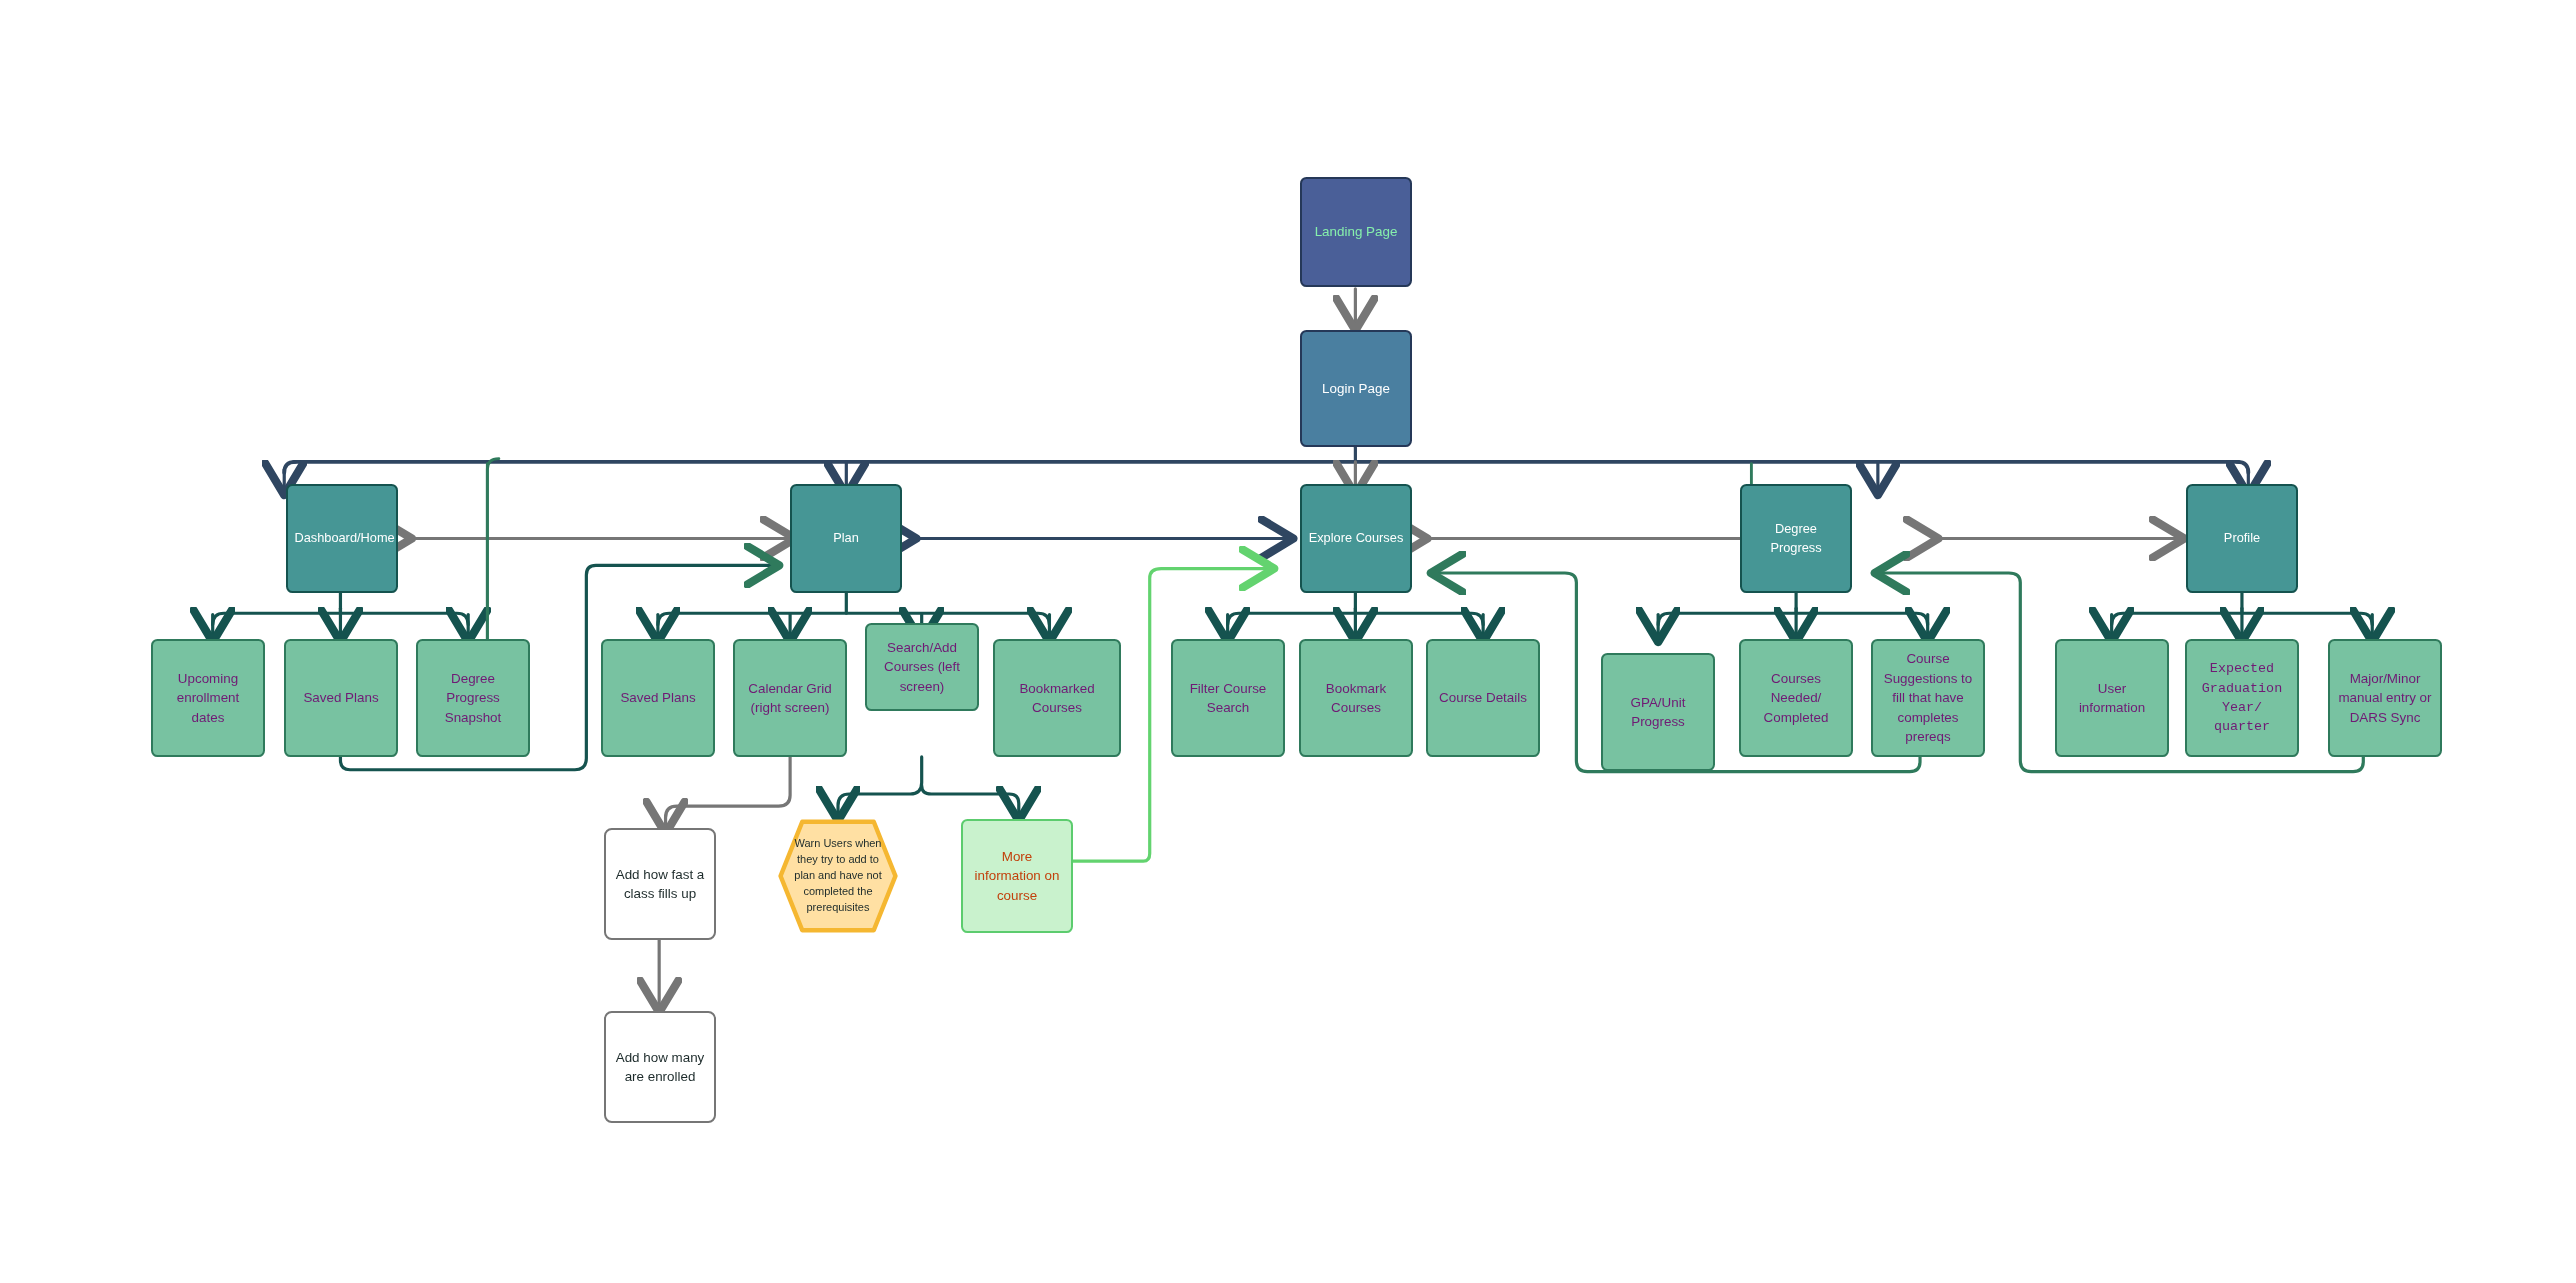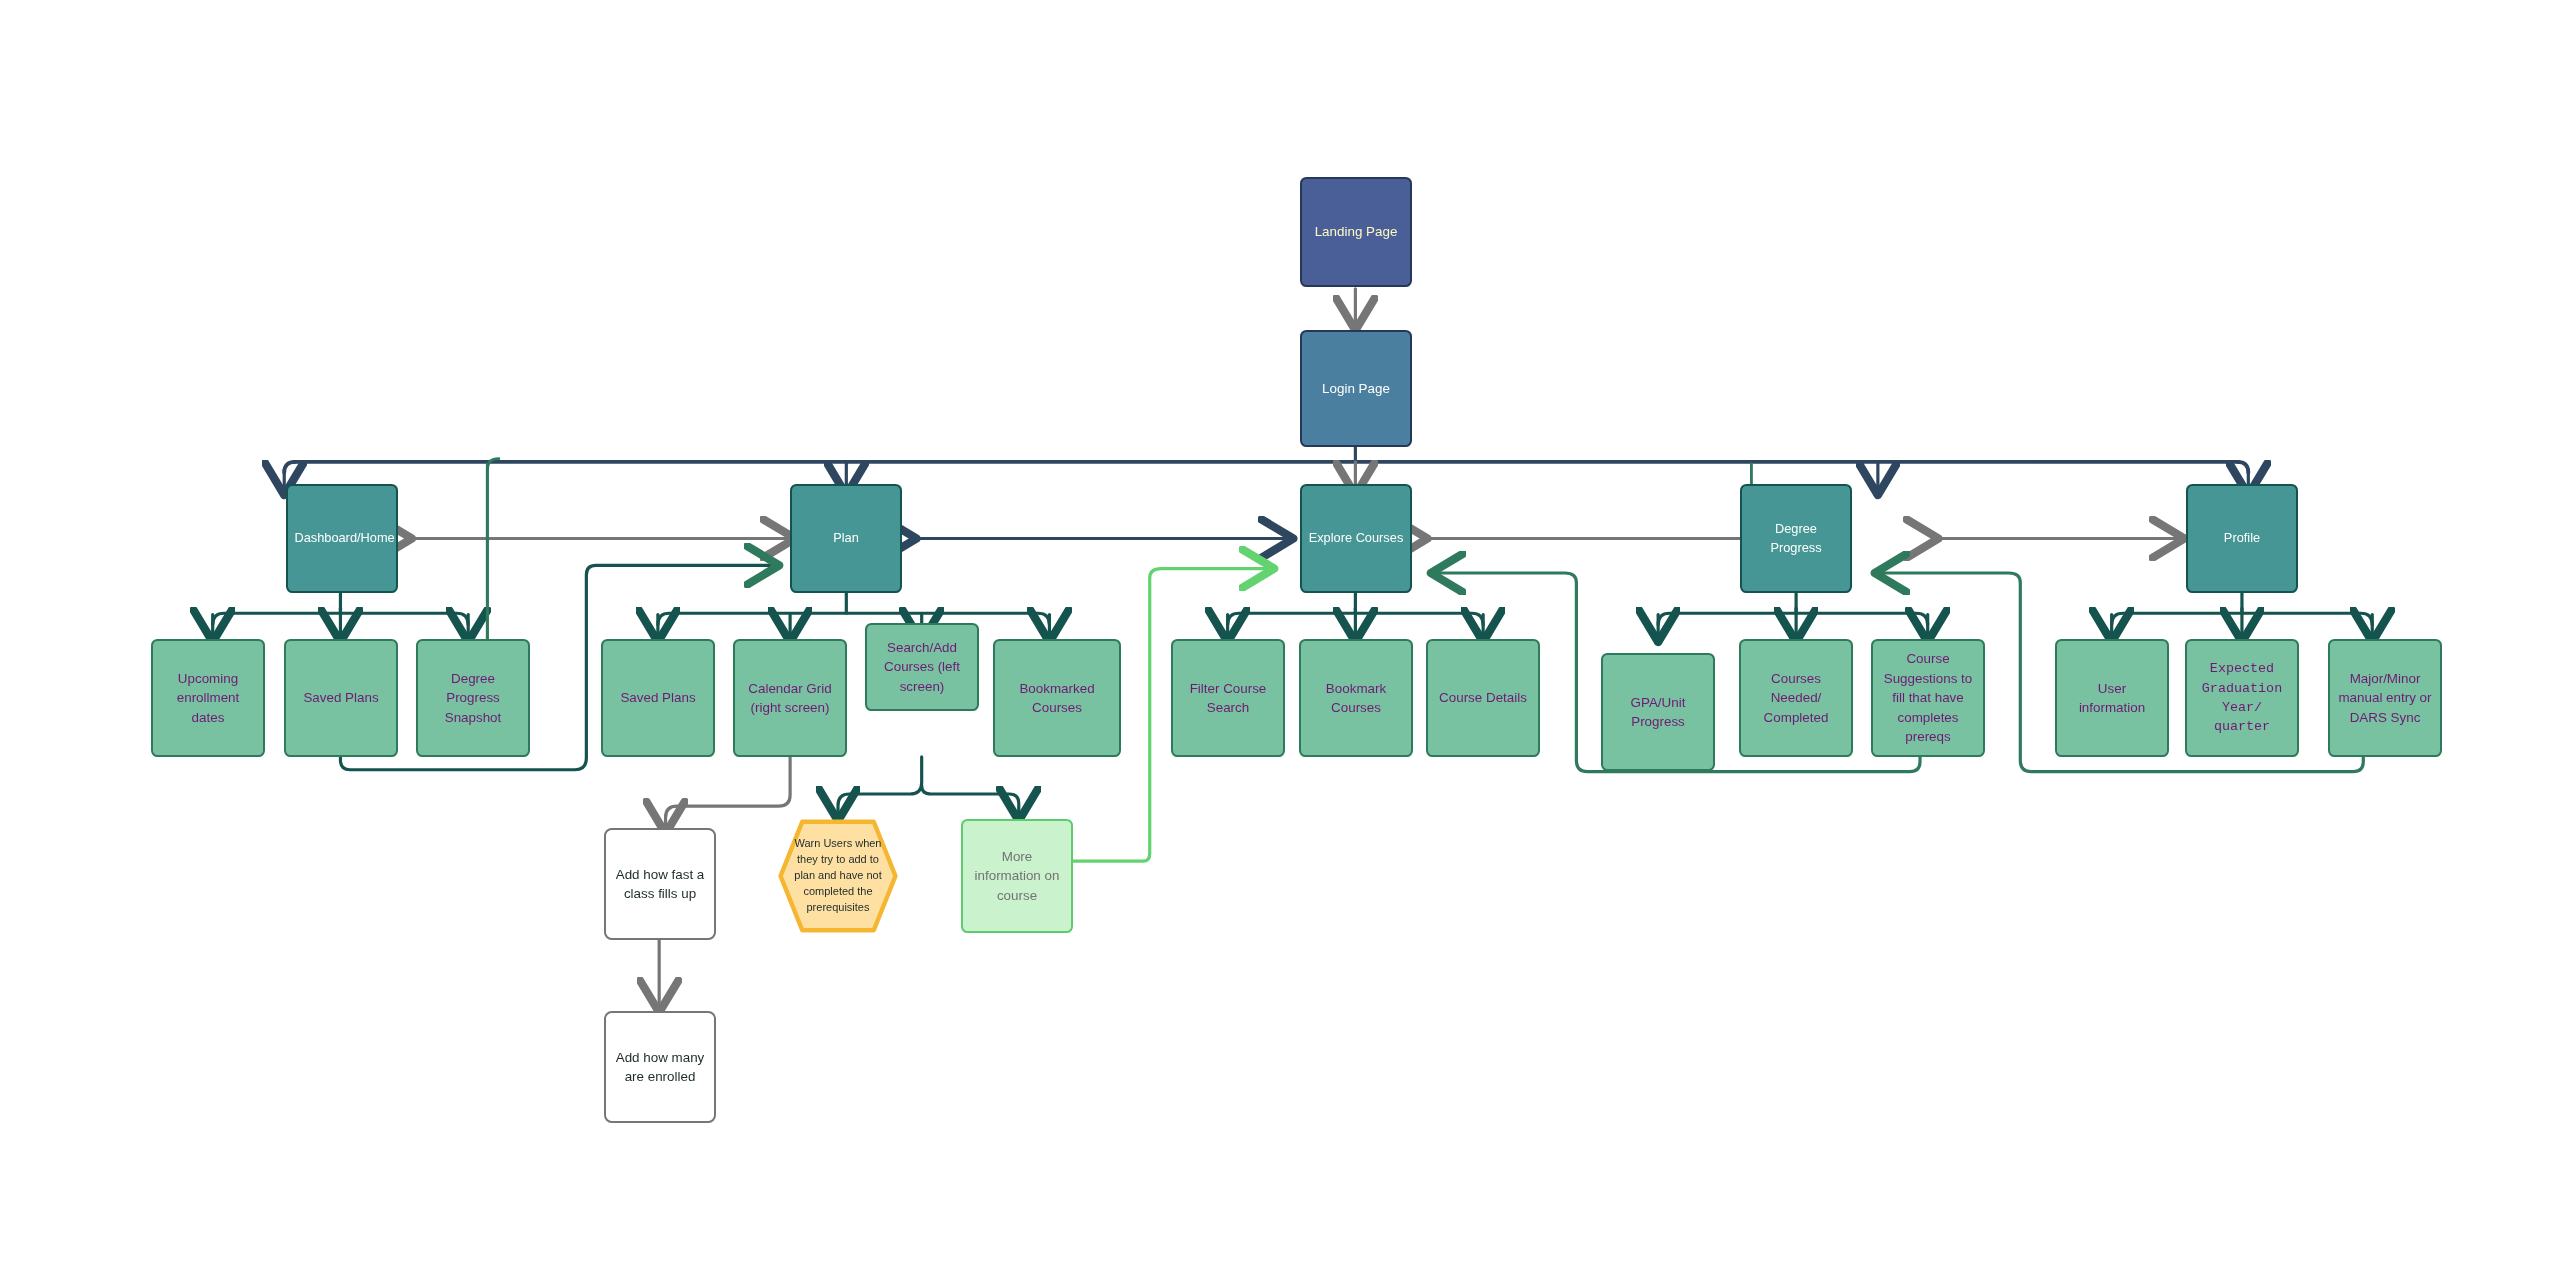--- a/index.html
+++ b/index.html
@@ -15,26 +15,26 @@
     box-sizing:border-box;
     display:flex;align-items:center;justify-content:center;
     text-align:center;
     line-height:1.45;
     border-radius:6.4px;
     padding:3.8px 6.4px;
     z-index:5;
   }
   .node span{display:block;width:100%;}
 
-  .n-landing{background:#4a5f98;border:2.6px solid #253858;color:#fef9c3;font-size:13.4px;}
+  .n-landing{background:#4a5f98;border:2.6px solid #253858;color:#86efac;font-size:13.4px;}
   .n-login{background:#4a7fa0;border:2.6px solid #253858;color:#ffffff;font-size:13.4px;}
   .n-section{background:#469695;border:2.6px solid #15534f;color:#ffffff;font-size:12.8px;}
   .n-feature{background:#78c2a1;border:2.6px solid #2f7a5c;color:#701a75;font-size:13.4px;}
   .n-plain{background:#ffffff;border:2.6px solid #767676;color:#1d2b2b;font-size:13.4px;border-radius:7.7px;}
-  .n-note{background:#c9f2cd;border:2.6px solid #5ccc6e;color:#737373;font-size:13.4px;border-radius:6.4px;}
+  .n-note{background:#c9f2cd;border:2.6px solid #5ccc6e;color:#c2410c;font-size:13.4px;border-radius:6.4px;}
 
   .hexwrap{position:absolute;z-index:5;}
   .hexwrap svg{position:absolute;left:0;top:0;}
   .hexwrap .hextext{
     position:absolute;left:0;top:0;width:100%;height:100%;
     display:flex;align-items:center;justify-content:center;
     text-align:center;font-size:11px;color:#1d2b2b;line-height:1.45;
     padding:0 14px;box-sizing:border-box;
   }
 </style>

